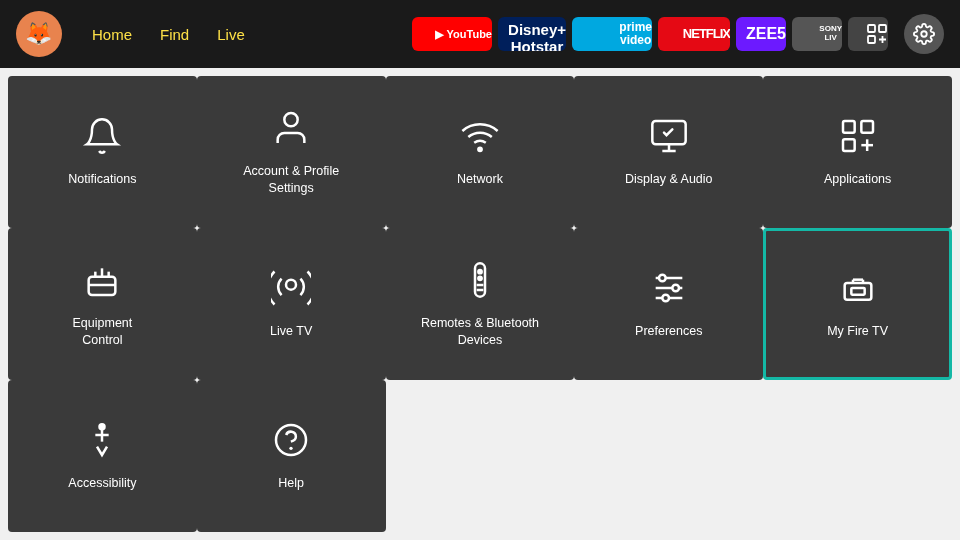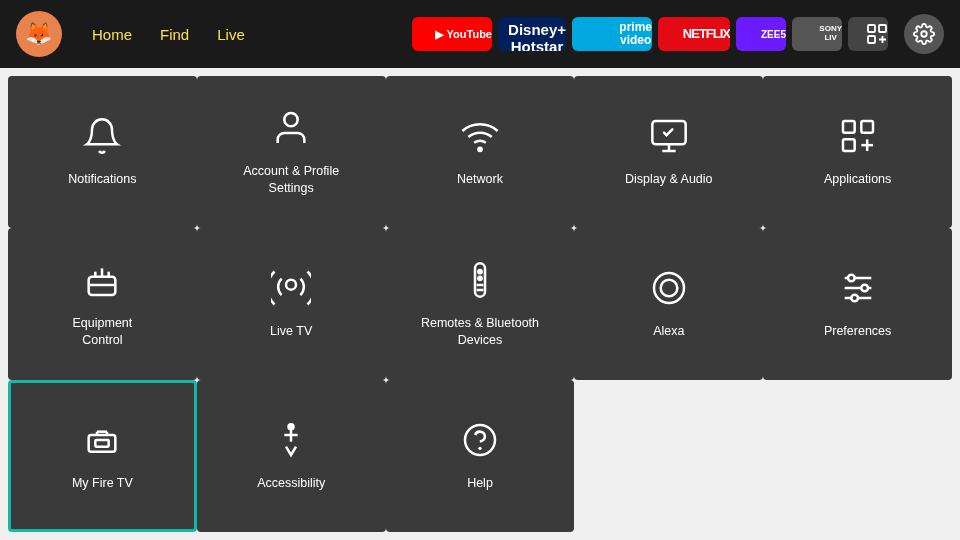--- a/index.html
+++ b/index.html
@@ -144,21 +144,21 @@
     <div class="app-badge app-badge-disney">
       <span style="font-size:15px;text-align:center;line-height:1.1;margin-top:9px;">Disney+<br>Hotstar</span>
     </div>
     <div class="app-badge app-badge-prime">
       <span style="font-size:12px;text-align:center;line-height:1.1;">prime<br>video</span>
     </div>
     <div class="app-badge app-badge-netflix">
       <span style="font-size:13px;font-weight:900;letter-spacing:-1px;">NETFLIX</span>
     </div>
     <div class="app-badge app-badge-zee5">
-      <span style="font-size:10px;font-weight:bold;">ZEE5</span>
+      <span style="font-size:16px;font-weight:bold;">ZEE5</span>
     </div>
     <div class="app-badge app-badge-sony">
       <span style="font-size:8px;text-align:center;line-height:1.1;">SONY<br>LIV</span>
     </div>
     <div class="app-badge app-badge-icon">
       <svg width="22" height="22" viewBox="0 0 22 22" fill="none" stroke="white" stroke-width="1.8">
         <rect x="2" y="2" width="7" height="7" rx="1"></rect>
         <rect x="13" y="2" width="7" height="7" rx="1"></rect>
         <rect x="2" y="13" width="7" height="7" rx="1"></rect>
         <line x1="13" y1="16.5" x2="20" y2="16.5"></line>
@@ -265,29 +265,20 @@
         <rect x="9" y="2" width="6" height="20" rx="3"></rect>
         <circle cx="12" cy="7" r="1" fill="white"></circle>
         <circle cx="12" cy="11" r="1" fill="white"></circle>
         <line x1="10" y1="15" x2="14" y2="15"></line>
         <line x1="10" y1="18" x2="14" y2="18"></line>
       </svg>
     </div>
     <span class="tile-label">Remotes &amp; Bluetooth<br>Devices</span>
   </div>
 
-  <div class="tile">
-    <div class="tile-icon">
-      <svg viewBox="0 0 24 24">
-        <circle cx="12" cy="12" r="9" stroke-width="1.5"></circle>
-        <circle cx="12" cy="12" r="5" stroke-width="1.5"></circle>
-      </svg>
-    </div>
-    <span class="tile-label">Alexa</span>
-  </div>
 
   <div class="tile">
     <div class="tile-icon">
       <svg viewBox="0 0 24 24">
         <line x1="4" y1="6" x2="20" y2="6"></line>
         <line x1="4" y1="12" x2="20" y2="12"></line>
         <line x1="4" y1="18" x2="20" y2="18"></line>
         <circle cx="8" cy="6" r="2" fill="#3a3a3a"></circle>
         <circle cx="16" cy="12" r="2" fill="#3a3a3a"></circle>
         <circle cx="10" cy="18" r="2" fill="#3a3a3a"></circle>

